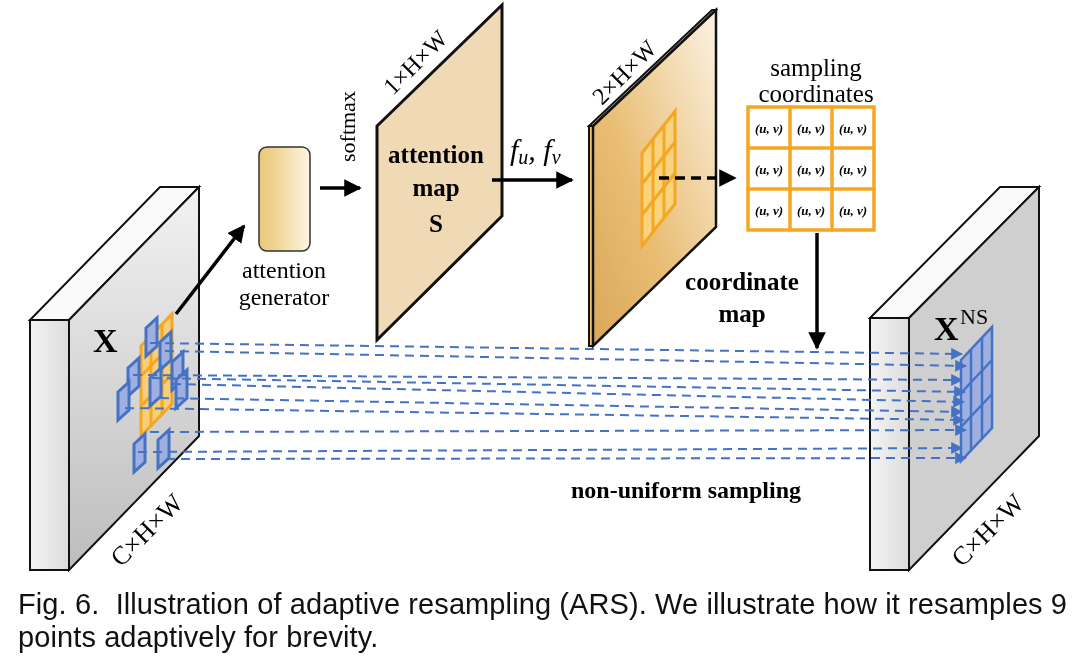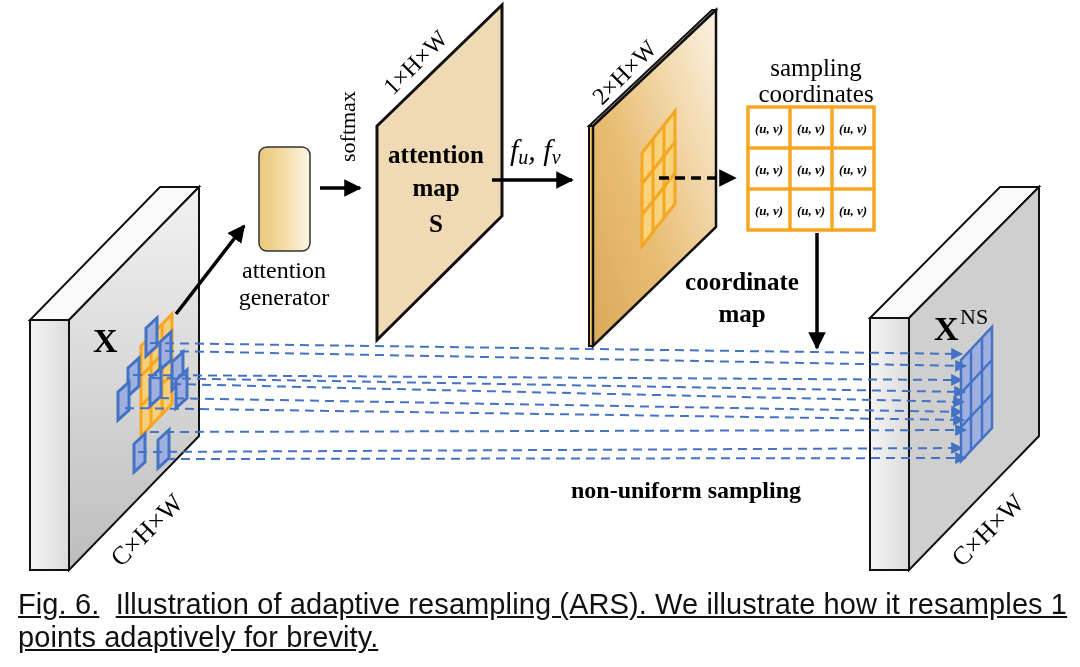--- a/index.html
+++ b/index.html
@@ -4,21 +4,21 @@
 <style>
   html, body { margin:0; padding:0; background:#ffffff; }
   body { width:1080px; height:667px; position:relative; overflow:hidden; }
   #fig { position:absolute; left:0; top:0; }
   .serif { font-family:"Liberation Serif","DejaVu Serif",serif; }
   .caption {
     position:absolute; left:18px; top:588px; width:1050px;
     font-family:"Liberation Sans","DejaVu Sans",sans-serif;
     font-size:29px; line-height:33px; color:#111; letter-spacing:0.1px;
   }
-  .caption span { display:inline;text-decoration:underline; }
+  .caption span { display:inline; }
 </style>
 </head>
 <body>
 
 <svg id="fig" width="1080" height="585" viewBox="0 0 1080 585">
   <defs>
     <linearGradient id="gFace" x1="0" y1="0" x2="0" y2="1">
       <stop offset="0" stop-color="#f2f2f2"></stop>
       <stop offset="1" stop-color="#bdbdbd"></stop>
     </linearGradient>
@@ -164,14 +164,14 @@
       <line x1="125" y1="408" x2="964" y2="420" stroke="#4472c4" stroke-width="2" stroke-dasharray="9,6" marker-end="url(#arrBlue)"></line>
       <line x1="150" y1="432" x2="966" y2="430" stroke="#4472c4" stroke-width="2" stroke-dasharray="9,6" marker-end="url(#arrBlue)"></line>
       <line x1="138" y1="452" x2="962" y2="448" stroke="#4472c4" stroke-width="2" stroke-dasharray="9,6" marker-end="url(#arrBlue)"></line>
       <line x1="166" y1="459" x2="966" y2="458" stroke="#4472c4" stroke-width="2" stroke-dasharray="9,6" marker-end="url(#arrBlue)"></line>
     </g>
 
   <text class="serif" x="686" y="498" font-size="24" font-weight="bold" text-anchor="middle">non-uniform sampling</text>
 </svg>
 
 <div class="caption">
-  <span>Fig. 6.</span>&nbsp;&nbsp;<span>Illustration of adaptive resampling (ARS). We illustrate how it resamples 1 points adaptively for brevity.</span>
+  <span>Fig. 6.</span>&nbsp;&nbsp;<span>Illustration of adaptive resampling (ARS). We illustrate how it resamples 9 points adaptively for brevity.</span>
 </div>
 
 </body></html>

